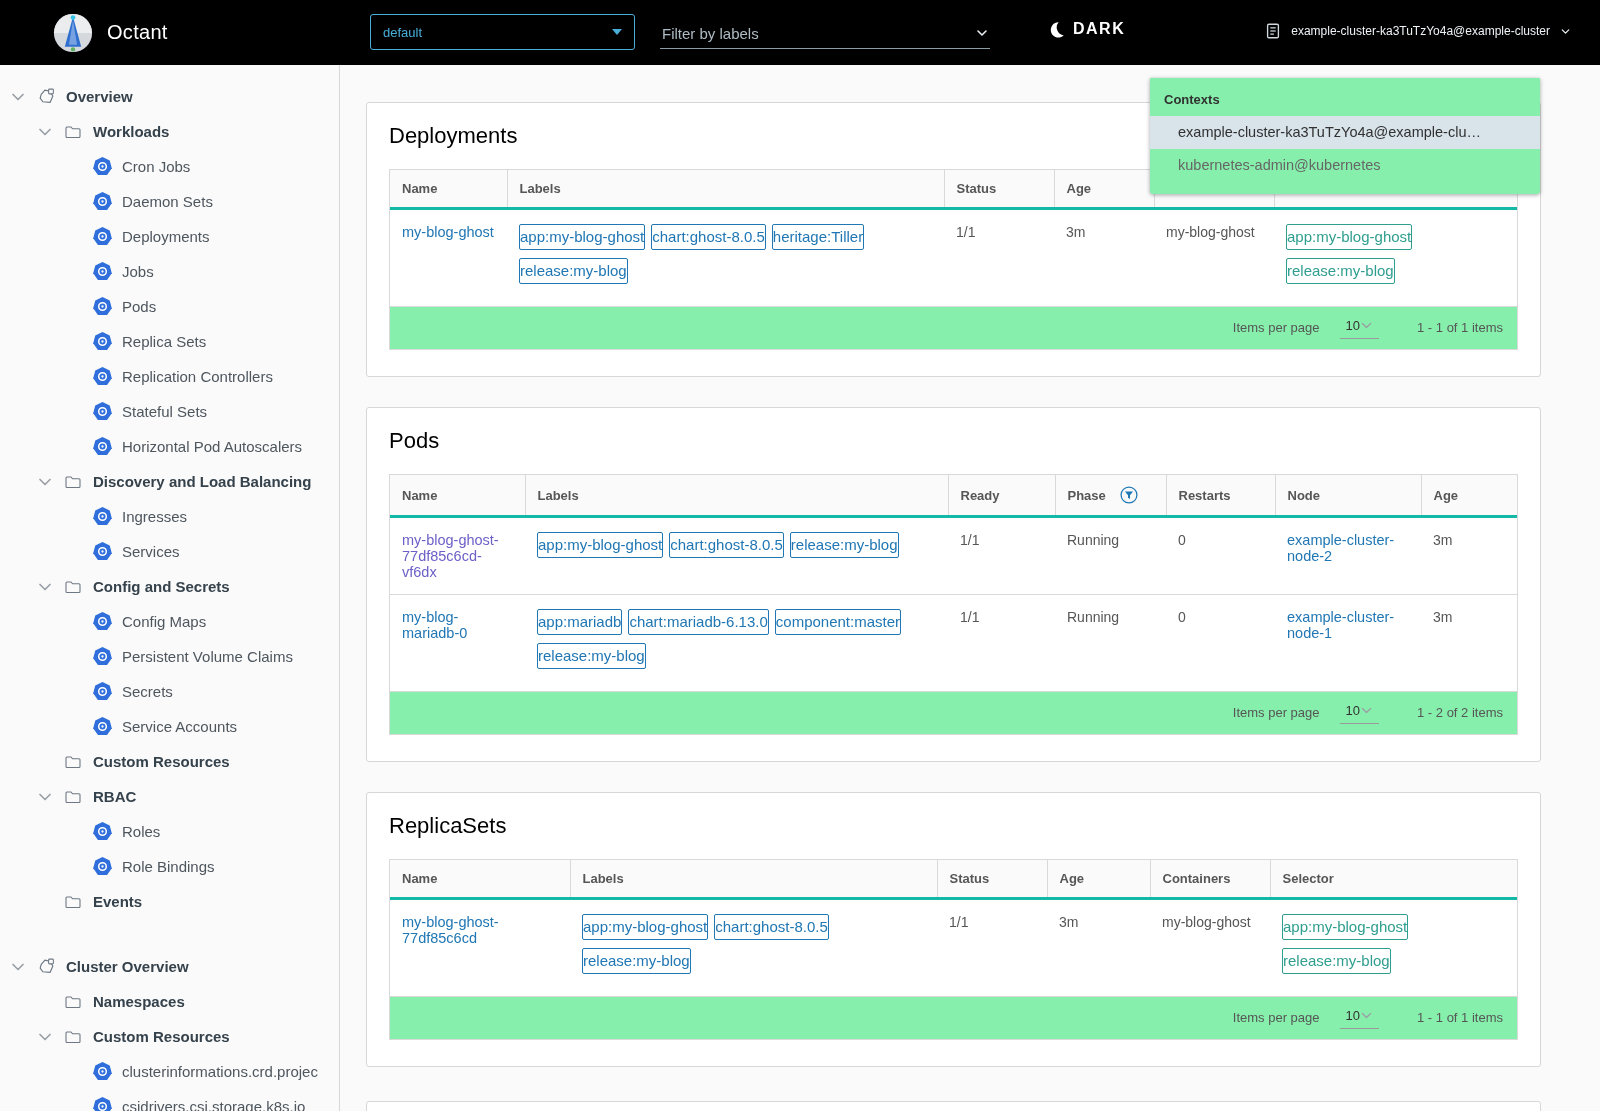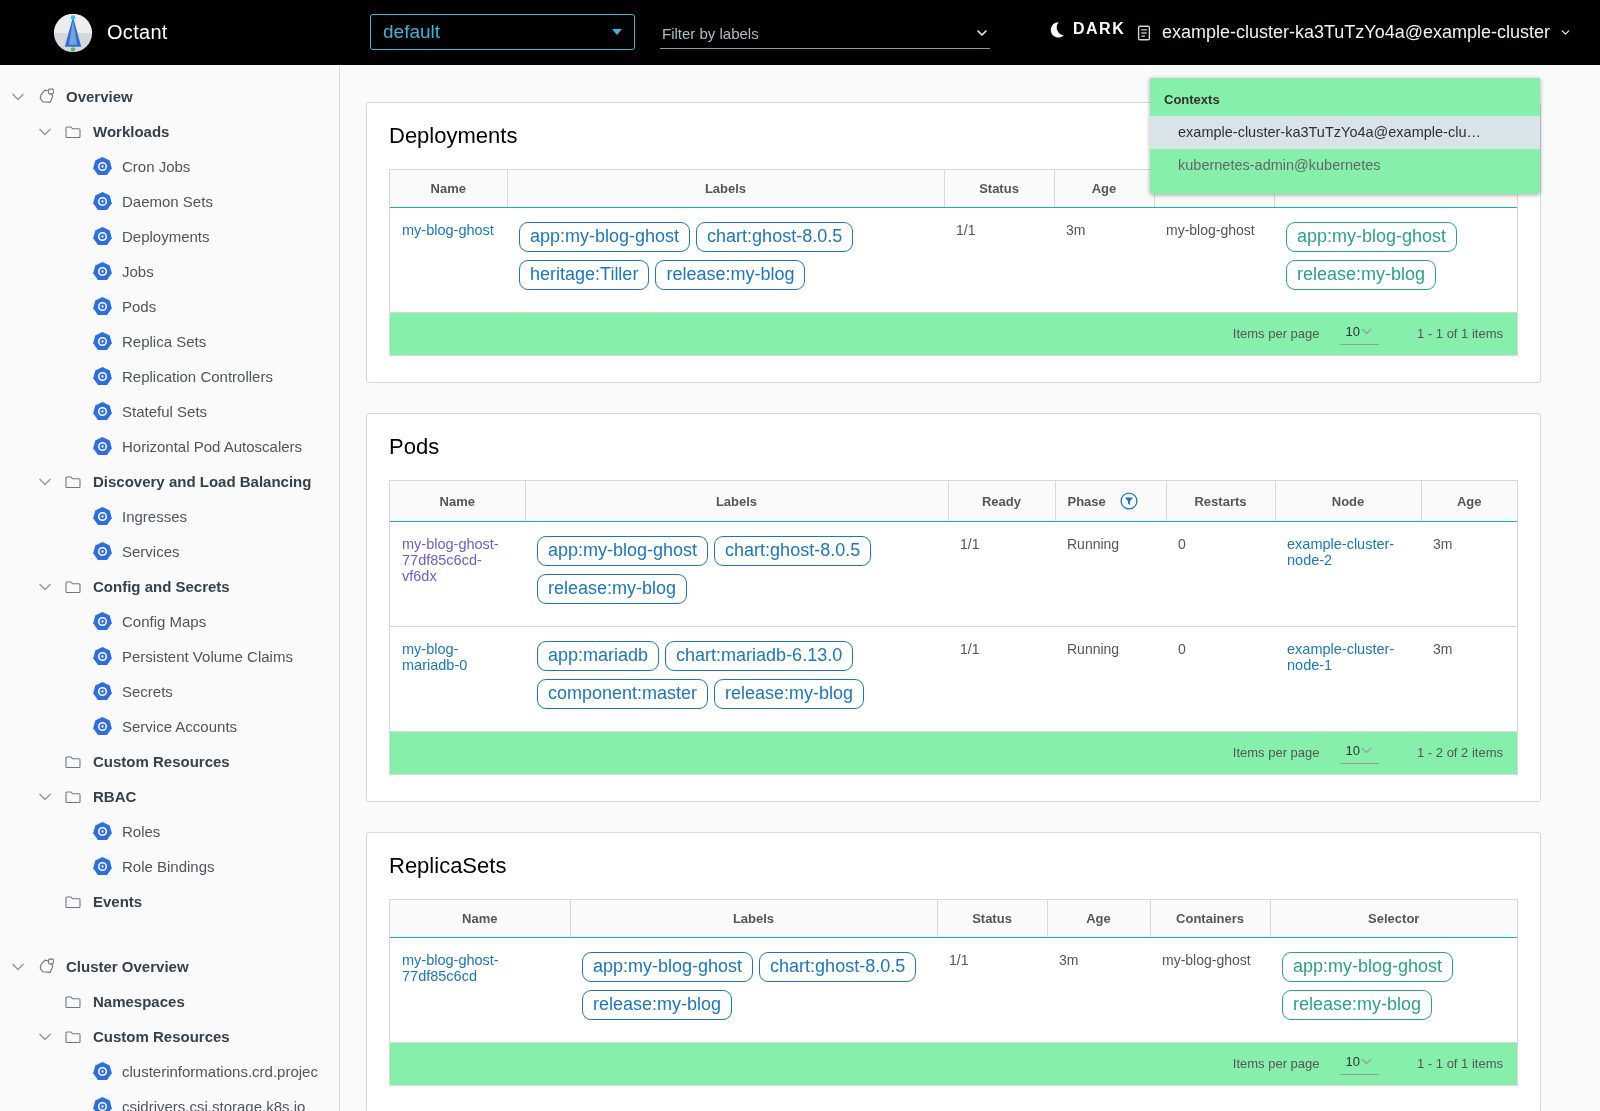--- a/index.html
+++ b/index.html
@@ -6,33 +6,33 @@
     font-family:"Liberation Sans",sans-serif;background:#fafafa;color:#313131;}
 
   
   .app-header{position:fixed;top:0;left:0;width:1600px;height:65px;background:#000000;
     display:flex;align-items:center;z-index:50;padding-left:27px;}
   .brand{display:flex;align-items:center;gap:14px;margin-left:26px;}
   .brand-title{color:#fff;font-size:20px;letter-spacing:.3px;}
   .ns-select{position:absolute;left:370px;top:14px;width:265px;height:36px;border:1px solid #49afd9;
     border-radius:3px;display:flex;align-items:center;justify-content:space-between;
     padding:0 12px;box-sizing:border-box;cursor:pointer;}
-  .ns-select .val{color:#49afd9;font-size:19px;}
+  .ns-select .val{color:#49afd9;font-size:13px;}
   .caret{width:0;height:0;border-left:5px solid transparent;border-right:5px solid transparent;
     border-top:6px solid #49afd9;}
   .filter-box{position:absolute;left:660px;top:18px;width:330px;height:30px;
     border-bottom:1px solid #8d9ba5;display:flex;align-items:center;justify-content:space-between;}
   .filter-box input{background:transparent;border:0;outline:none;color:#e9eff3;font-size:15px;
     font-family:"Liberation Sans",sans-serif;width:280px;}
   .filter-box input::placeholder{color:#adbbc4;opacity:1;}
   .theme-toggle{position:absolute;left:1048px;top:20px;display:flex;align-items:center;gap:8px;
     background:none;border:0;cursor:pointer;padding:0;}
   .theme-toggle .lbl{color:#fff;font-size:16px;font-weight:700;letter-spacing:1.5px;}
   .context-btn{position:absolute;right:55px;top:22px;display:flex;align-items:center;gap:9px;cursor:pointer;}
-  .context-btn .lbl{color:#eef3f6;font-size:18px;}
+  .context-btn .lbl{color:#eef3f6;font-size:12px;}
 
   
   .ctx-menu{position:fixed;left:1150px;top:78px;width:390px;background:#86efac;z-index:60;
     box-shadow:0 1px 4px rgba(0,0,0,.35);border-radius:0 0 3px 3px;padding:12px 0;}
   .ctx-title{font-size:13px;font-weight:700;color:#313131;padding:2px 14px 9px;}
   .ctx-item{height:33px;line-height:33px;padding-left:28px;font-size:14.5px;color:#666;
     cursor:pointer;white-space:nowrap;overflow:hidden;}
   .ctx-item.selected{background:#d8e3ea;color:#313131;}
 
   
@@ -52,30 +52,30 @@
   
   .main{margin-left:341px;padding:36px 0 0 25px;}
   h1.page-title{font-size:31px;font-weight:300;color:#212121;margin:0;}
   .card{background:#fff;border:1px solid #d7d7d7;border-radius:3px;width:1175px;
     box-sizing:border-box;margin-top:30px;padding:20px 22px 26px;}
   .card h2{font-size:22px;font-weight:400;color:#000;margin:0 0 20px;}
   .card.partial{height:60px;margin-top:34px;padding:0;}
 
   .datagrid{border:1px solid #d9d9d9;}
   table{width:100%;border-collapse:collapse;table-layout:fixed;}
-  th{background:#fafafa;font-size:13px;font-weight:700;color:#565656;text-align:center;
-    padding:11px 12px;border-bottom:1px solid #14b8a6;box-sizing:border-box;}
+  th{background:#fafafa;font-size:13px;font-weight:700;color:#565656;text-align:left;
+    padding:11px 12px;border-bottom:3px solid #14b8a6;box-sizing:border-box;}
   th + th{border-left:1px solid #d9d9d9;}
   td{padding:14px 12px;font-size:14px;color:#565656;vertical-align:top;
     border-bottom:1px solid #d9d9d9;overflow-wrap:break-word;}
   .th-flex{display:flex;align-items:center;gap:14px;}
   .lnk{color:#2077b4;cursor:pointer;font-size:14.5px;text-decoration:none;}
   .lnk.visited{color:#6c5fc7;}
-  .pill{display:inline-block;border:1px solid;border-radius:9px;padding:3px 10px 4px;
-    font-size:18px;margin:0 6px 8px 0;background:#fff;white-space:nowrap;cursor:pointer;}
+  .pill{display:inline-block;border:1px solid;border-radius:2px;padding:3px 0 4px;
+    font-size:15px;margin:0 6px 8px 0;background:#fff;white-space:nowrap;cursor:pointer;}
   .pill.b{color:#2077b4;border-color:#2077b4;}
   .pill.t{color:#2f9e8e;border-color:#2f9e8e;}
   .grid-foot{display:flex;justify-content:flex-end;align-items:center;background:#86efac;
     padding:9px 14px 10px;font-size:13px;color:#565656;}
   .psize{display:inline-flex;align-items:center;gap:0;margin-left:20px;padding:2px 6px 5px;
     border-bottom:1px solid #9a9a9a;color:#313131;cursor:pointer;}
   .range{margin-left:38px;}
 </style>
 </head>
 <body>

